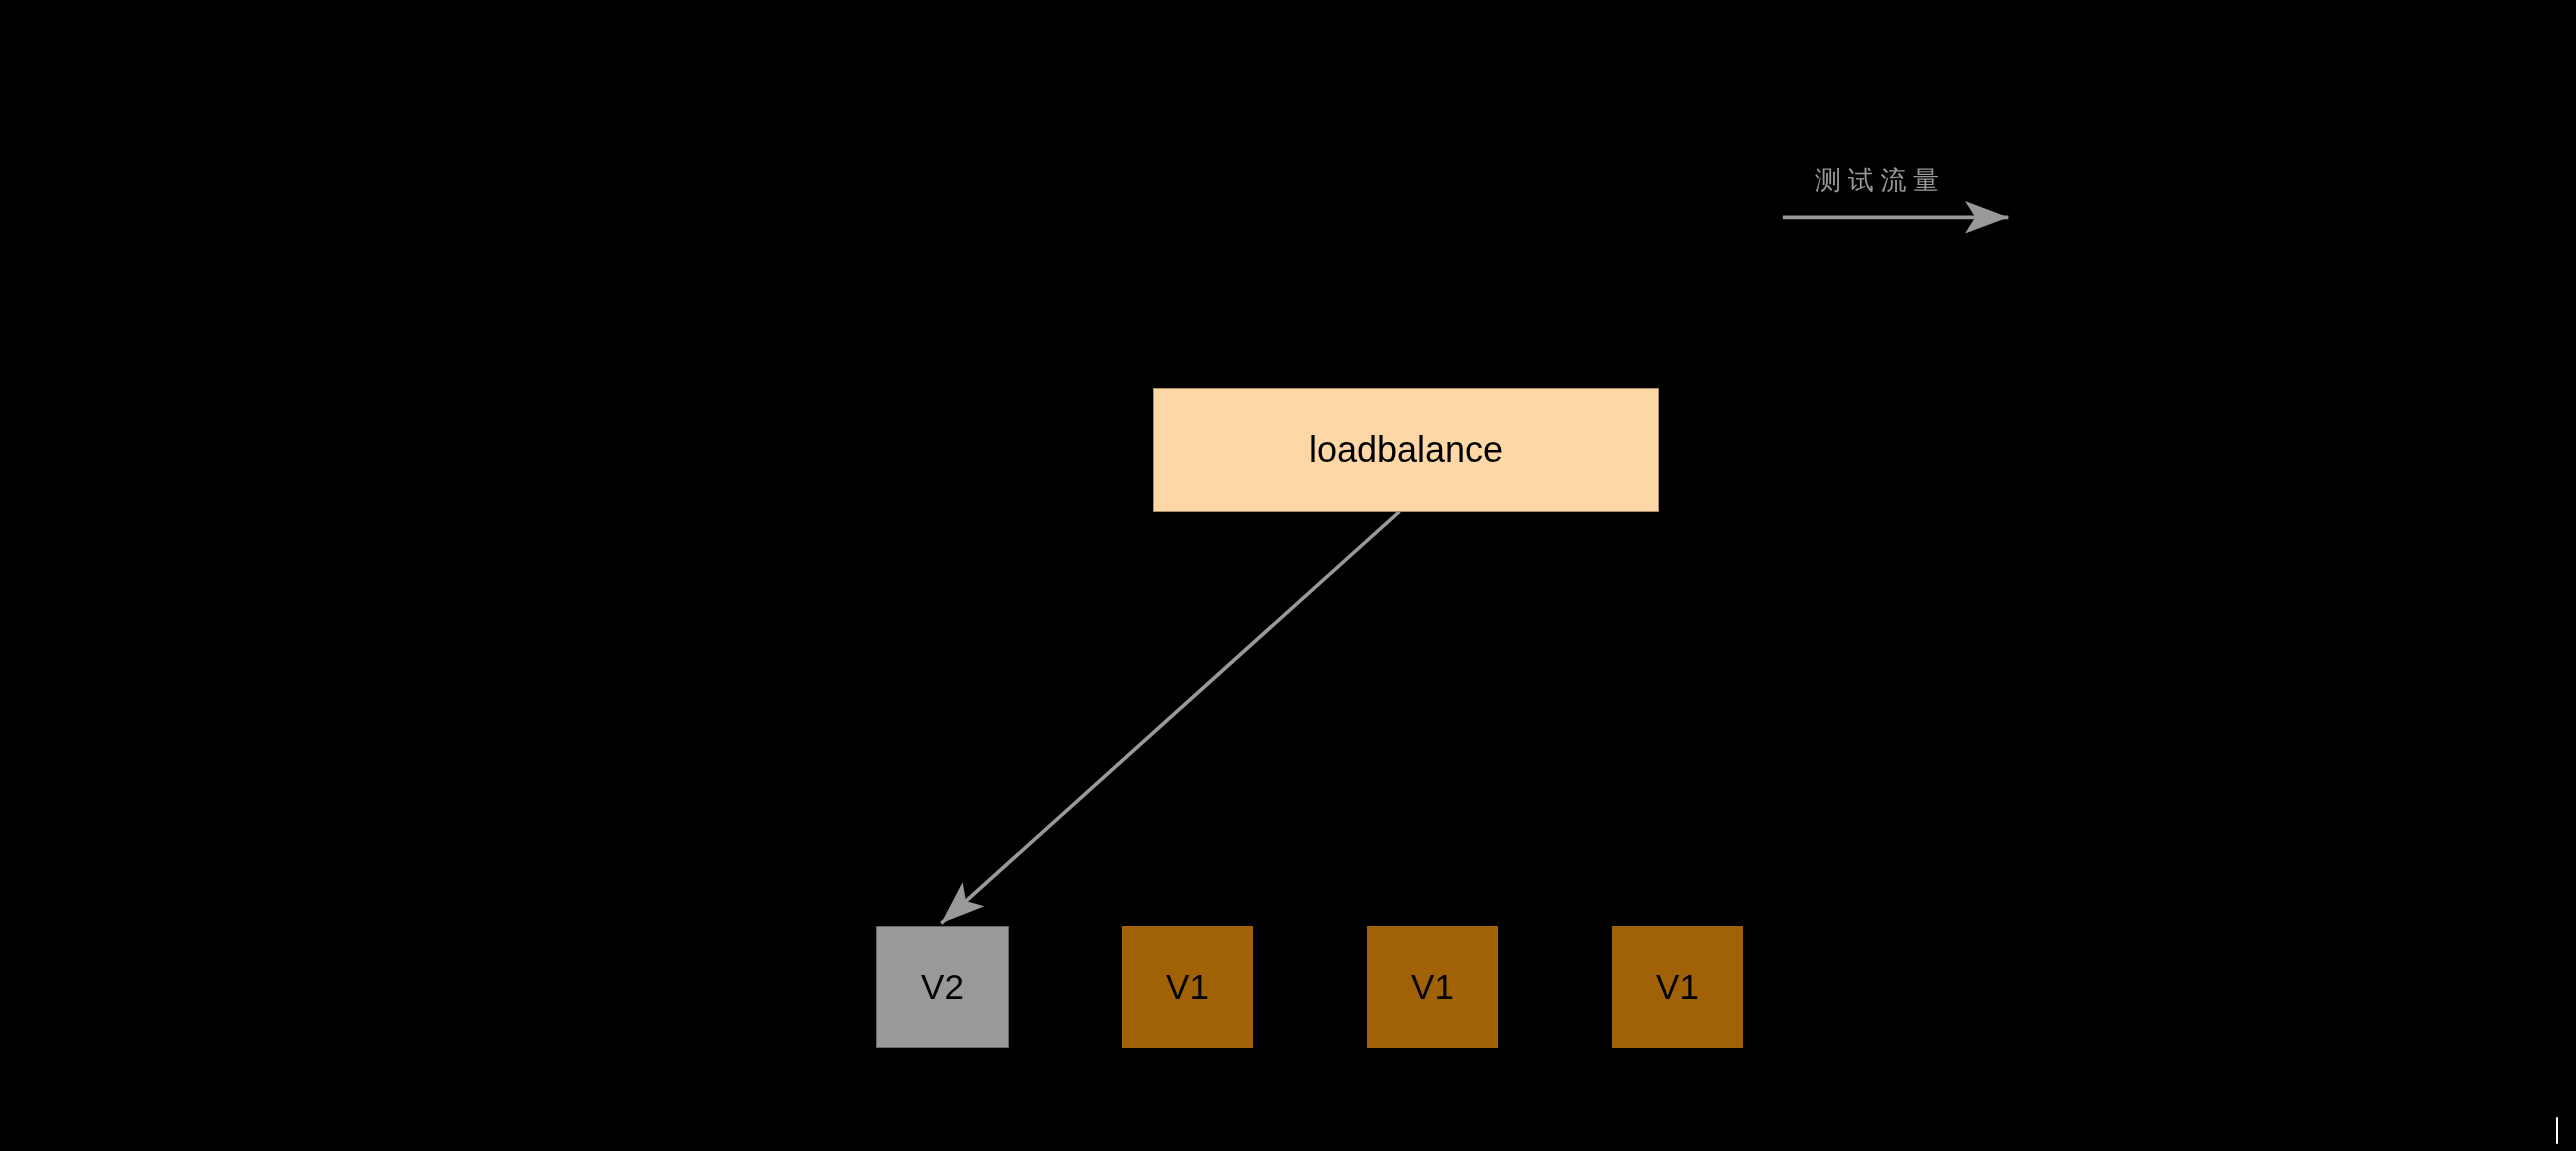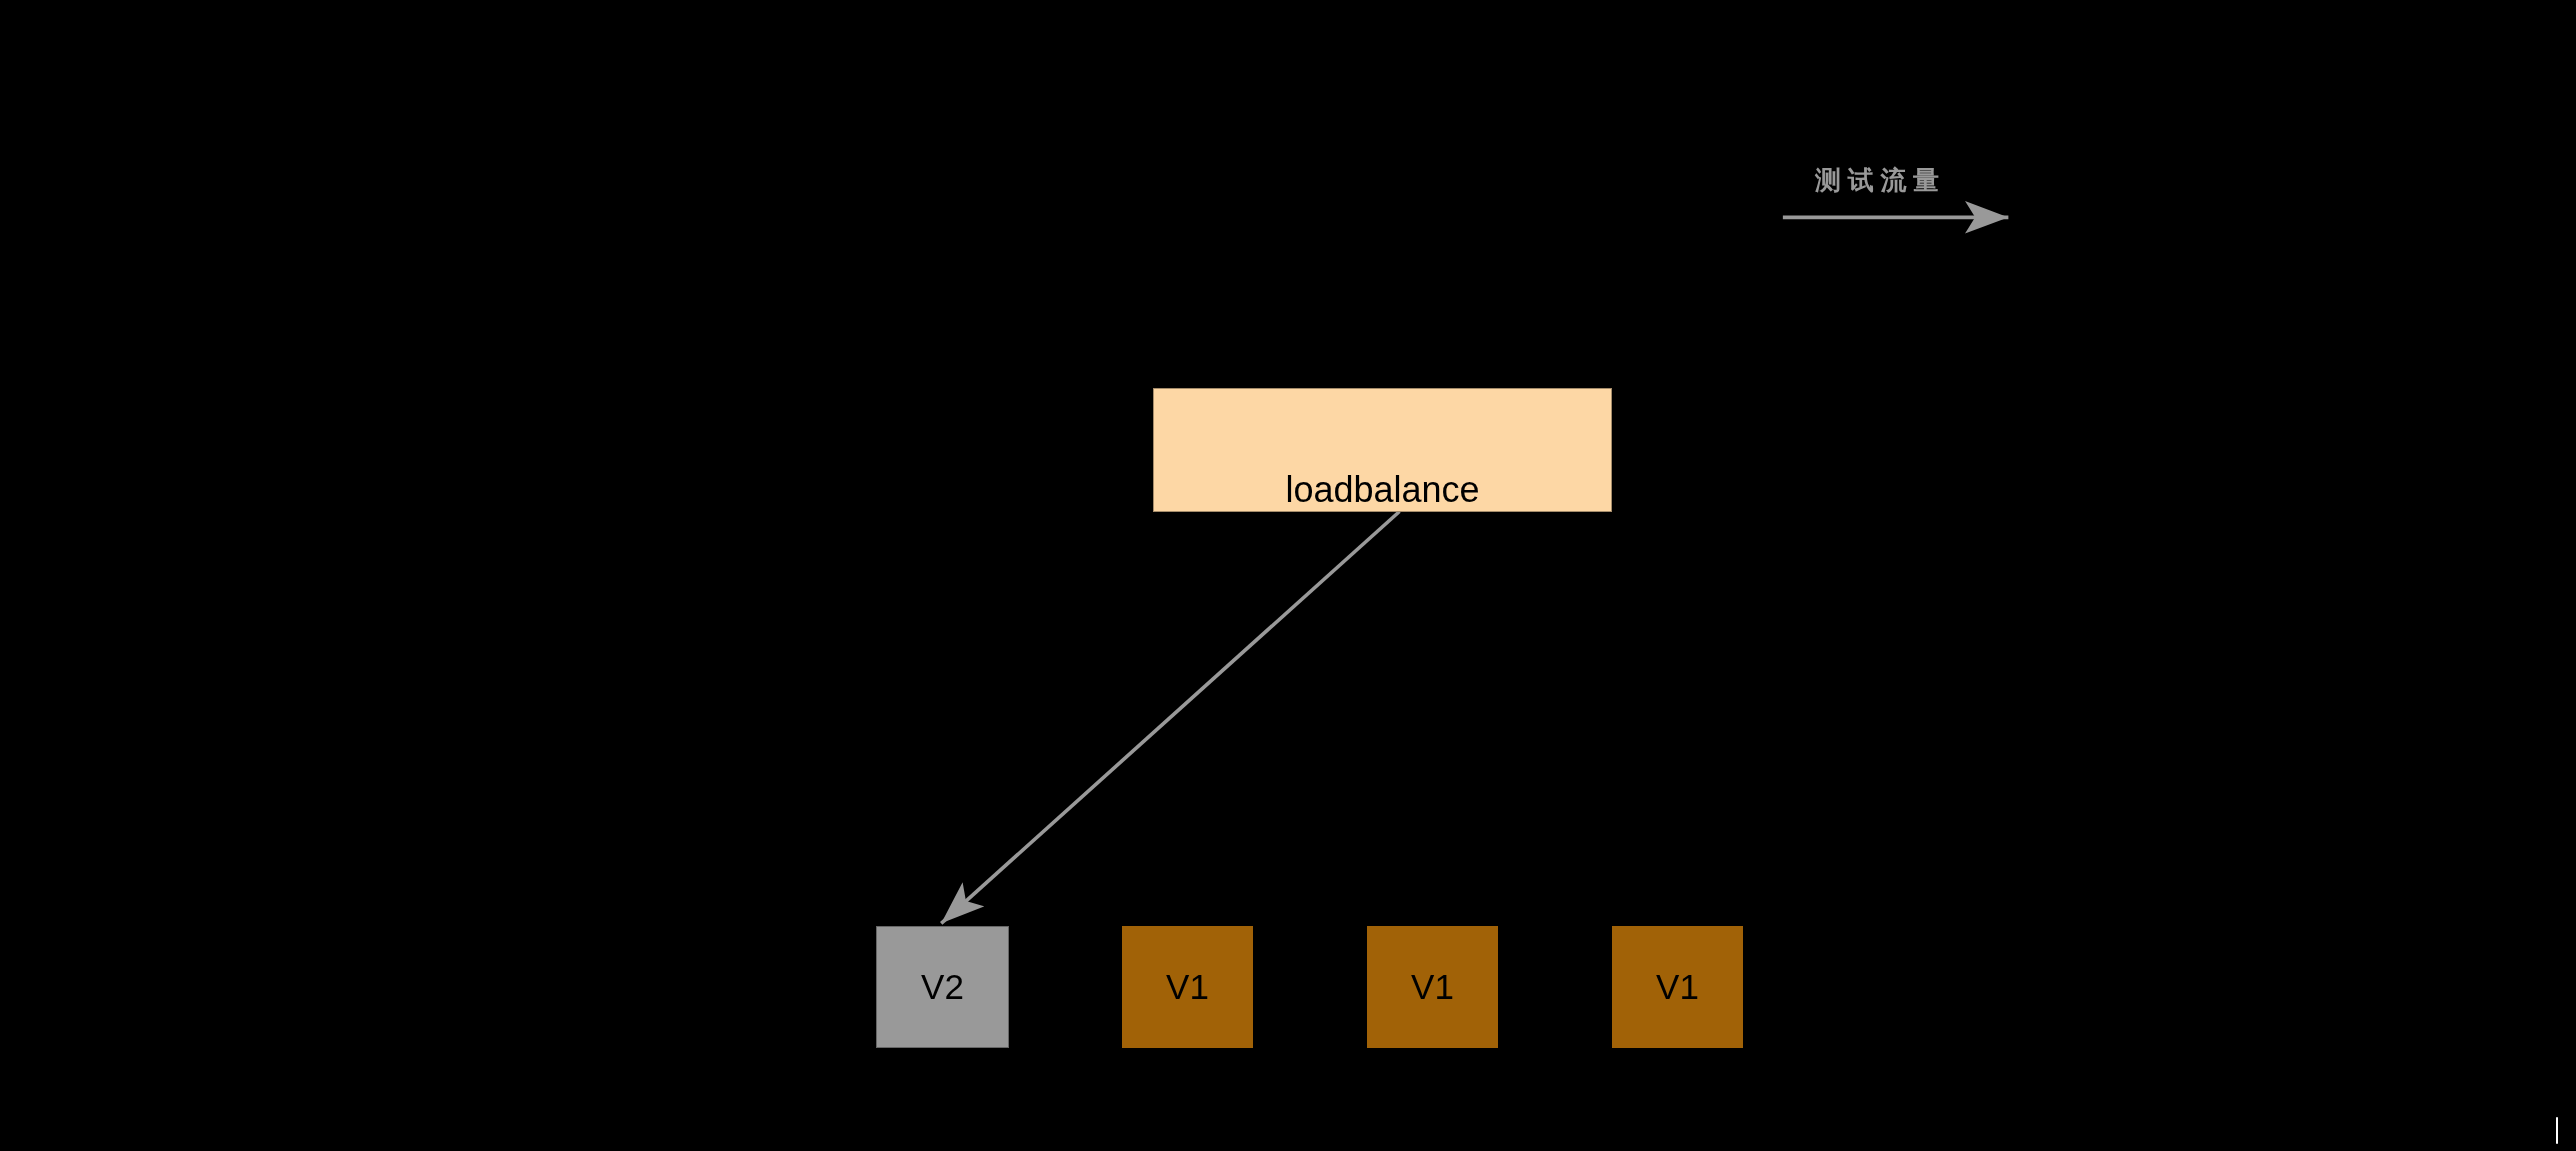--- a/index.html
+++ b/index.html
@@ -10,25 +10,24 @@
     overflow:hidden;
     font-family:"Liberation Sans", sans-serif;
   }
   .node{
     position:absolute;
     display:flex;align-items:center;justify-content:center;
     color:#000;
     box-sizing:border-box;
   }
   #node-loadbalance{
-    left:1153px;top:388px;width:459px;height:124px;
+    left:1153px;top:388px;width:506px;height:124px;
     background:#FDD7A5;
     border:1px solid rgba(0,0,0,0.35);
     font-size:36px;
-    align-items:flex-end;
   }
   #node-v2{
     left:876px;top:926px;width:133px;height:122px;
     background:#999999;
     border:1.5px solid #666666;
     font-size:35px;
   }
   .node-v1{
     top:926px;width:131px;height:122px;
     background:#a16207;
@@ -38,21 +37,20 @@
   #node-v1-0{left:1122px;}
   #node-v1-1{left:1367px;}
   #node-v1-2{left:1612px;}
   #legend-label{
     position:absolute;
     left:1815px;top:163px;
     color:#999999;
     font-size:26px;
     letter-spacing:6.7px;
     white-space:nowrap;
-    font-weight:bold;
   }
   #edges-svg{
     position:absolute;left:0;top:0;width:2576px;height:1152px;
     pointer-events:none;
   }
   #text-cursor{
     position:absolute;
     left:2556px;top:1117px;width:2.1px;height:27px;
     background:#ffffff;
     border-radius:1px;

